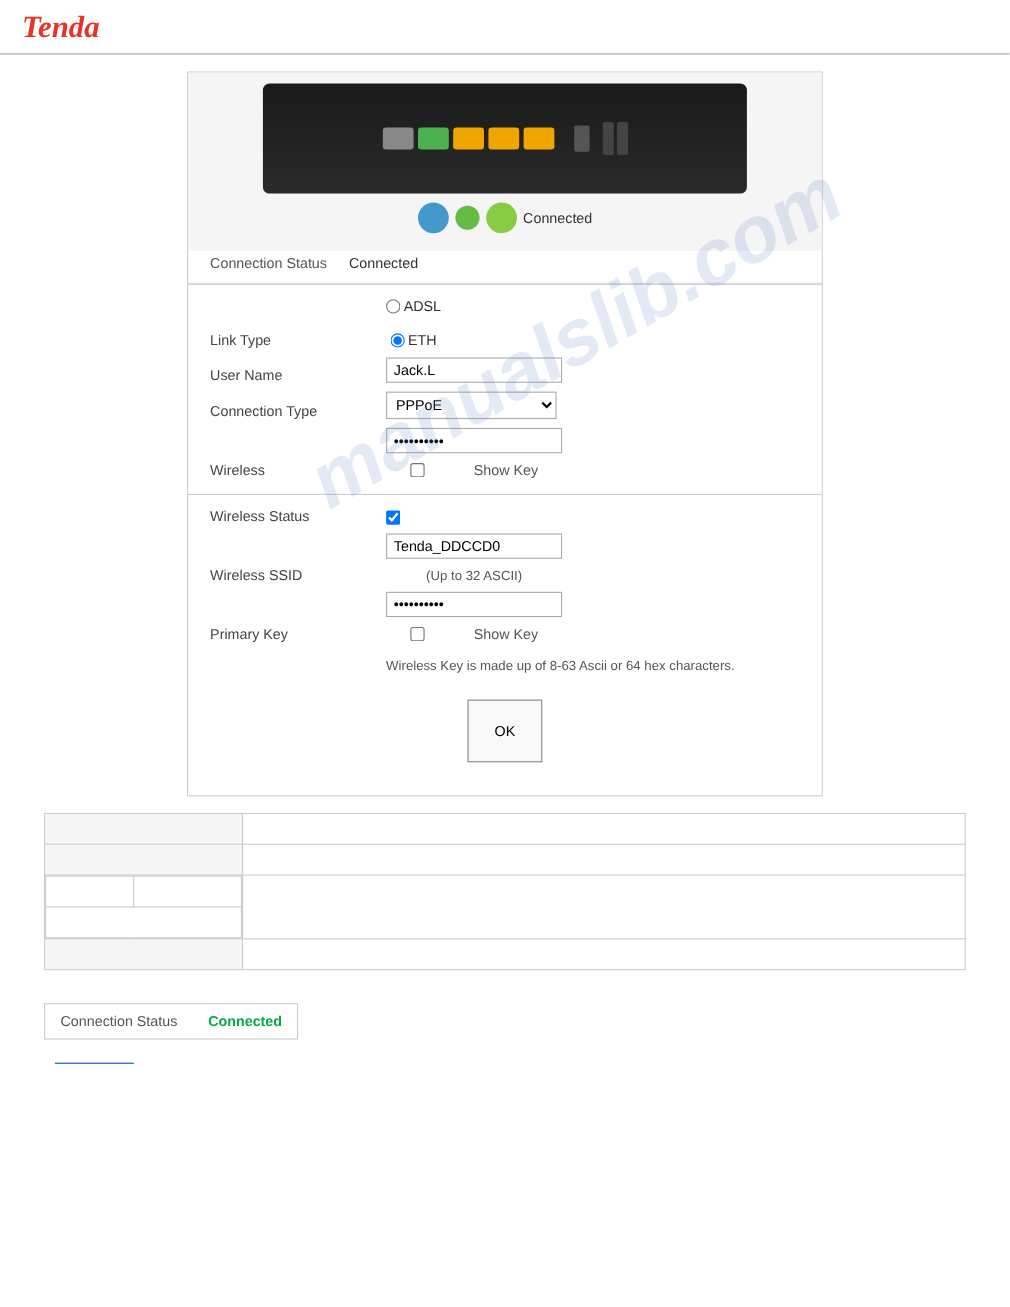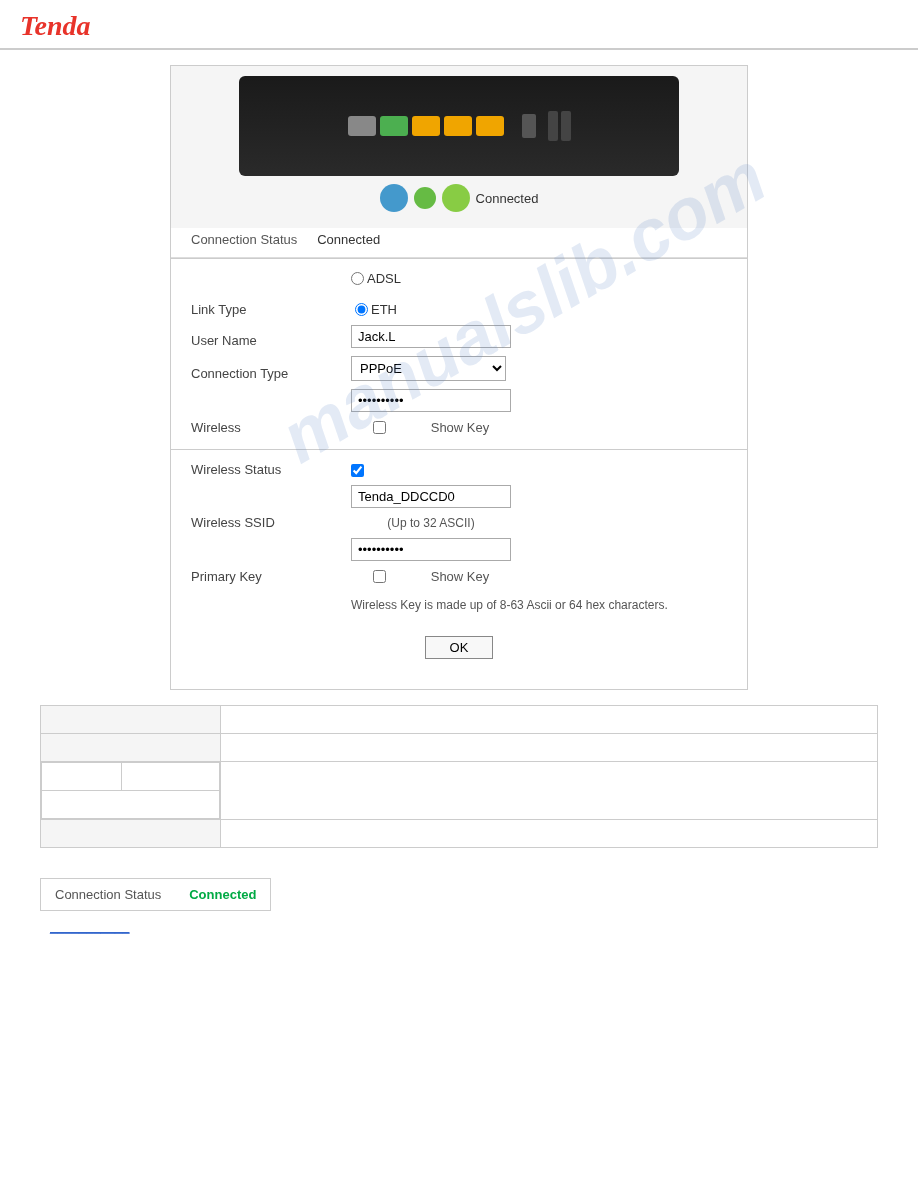--- a/index.html
+++ b/index.html
@@ -203,21 +203,21 @@
       color: #555;
       font-size: 12px;
     }
 
     
     .ok-btn-row {
       text-align: center;
       padding: 14px 0 10px 0;
     }
     .ok-btn {
-      padding: 3px 24px;
+      padding: 20px 24px;
       background: #f8f8f8;
       border: 1px solid #888;
       font-size: 13px;
       cursor: pointer;
     }
 
     
     .divider { border: none; border-top: 1px solid #ccc; margin: 0; }
 
     
@@ -260,20 +260,21 @@
     }
     .bottom-status-value {
       padding: 8px 14px;
       font-size: 13px;
       color: #00aa44;
       font-weight: bold;
     }
     .bottom-link {
       margin-top: 8px;
       margin-left: 10px;
+      font-family: Liberation Serif, serif;
     }
     .bottom-link a {
       color: #3366cc;
       text-decoration: underline;
       font-size: 13px;
     }
 
     
     .watermark {
       position: absolute;

